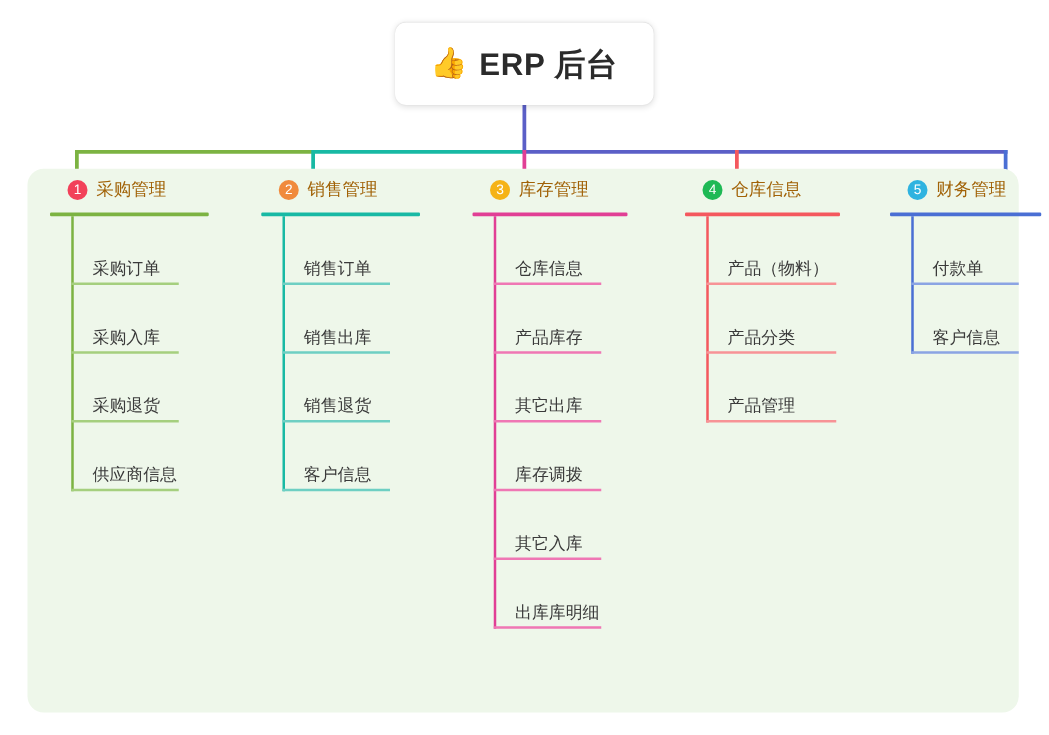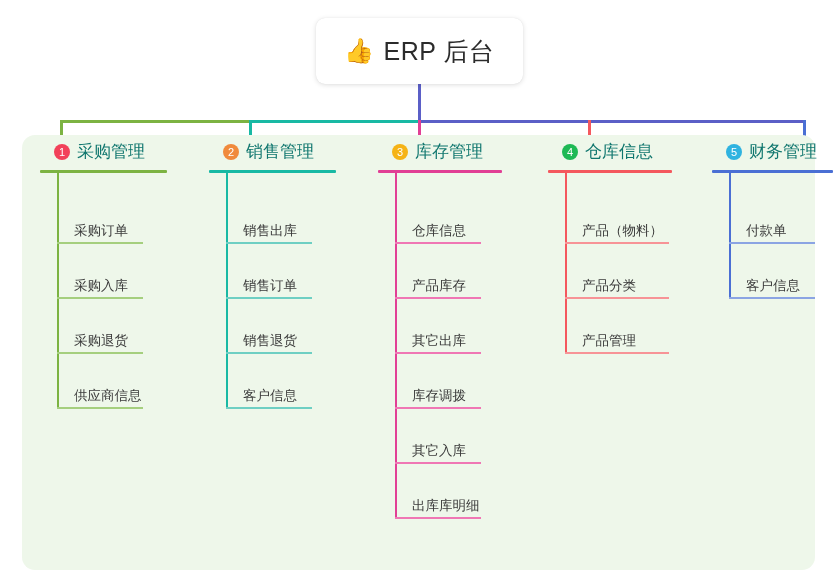--- a/index.html
+++ b/index.html
@@ -41,20 +41,21 @@
   .root-emoji {
     font-size: 24px;
     line-height: 1;
     display: inline-block;
   }
   .root-title {
     font-size: 25px;
     letter-spacing: 0.5px;
     color: #2b2b2b;
     white-space: nowrap;
+    font-weight: bold;
   }
 
   
   #connectors {
     position: absolute;
     left: 0;
     top: 0;
     width: 839px;
     height: 588px;
     pointer-events: none;
@@ -96,31 +97,31 @@
     height: 16px;
     border-radius: 50%;
     color: #ffffff;
     font-size: 11px;
     line-height: 16px;
     text-align: center;
     font-weight: normal;
     flex: 0 0 auto;
   }
   .col-title {
-    font-size: 17px;
-    color: #0f766e;
+    font-size: 14px;
+    color: #a16207;
   }
   .col-rule {
     height: 3px;
     border-radius: 1px;
     margin-top: 2px;
   }
   .col-body {
     position: relative;
-    padding-top: 16px;
+    padding-top: 0;
   }
   .spine {
     position: absolute;
     left: 17px;
     top: 0;
     bottom: 0;
     width: 2px;
   }
   .leaf {
     position: relative;
@@ -201,28 +202,28 @@
       </div>
       <div class="column" style="left: 187px;">
         <div class="col-header">
           <span class="badge" style="background: rgb(240, 138, 60);">2</span>
           <span class="col-title">销售管理</span>
         </div>
         <div class="col-rule" style="width: 127px; background: rgb(24, 185, 164);"></div>
         <div class="col-body">
           <div class="spine" style="background: rgb(24, 185, 164);"></div>
           <div class="leaf">
+            <span class="leaf-label">销售订单</span>
+            <div class="leaf-rule" style="width: 86px; background: rgb(110, 207, 195);"></div>
+          </div>
+          <div class="leaf">
             <span class="leaf-label">销售出库</span>
             <div class="leaf-rule" style="width: 86px; background: rgb(110, 207, 195);"></div>
           </div>
           <div class="leaf">
-            <span class="leaf-label">销售订单</span>
-            <div class="leaf-rule" style="width: 86px; background: rgb(110, 207, 195);"></div>
-          </div>
-          <div class="leaf">
             <span class="leaf-label">销售退货</span>
             <div class="leaf-rule" style="width: 86px; background: rgb(110, 207, 195);"></div>
           </div>
           <div class="leaf">
             <span class="leaf-label">客户信息</span>
             <div class="leaf-rule" style="width: 86px; background: rgb(110, 207, 195);"></div>
           </div>
         </div>
       </div>
       <div class="column" style="left: 356px;">

